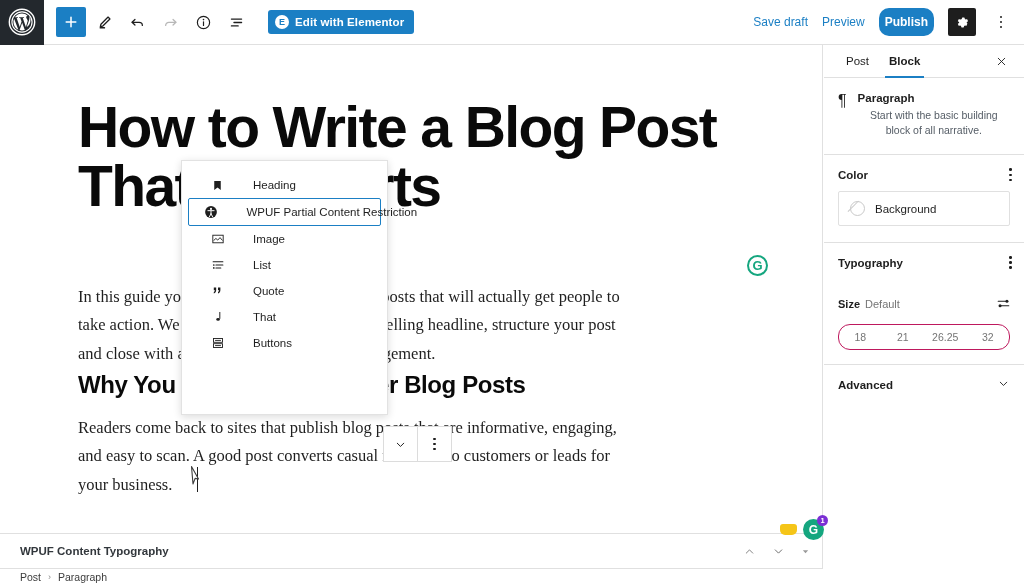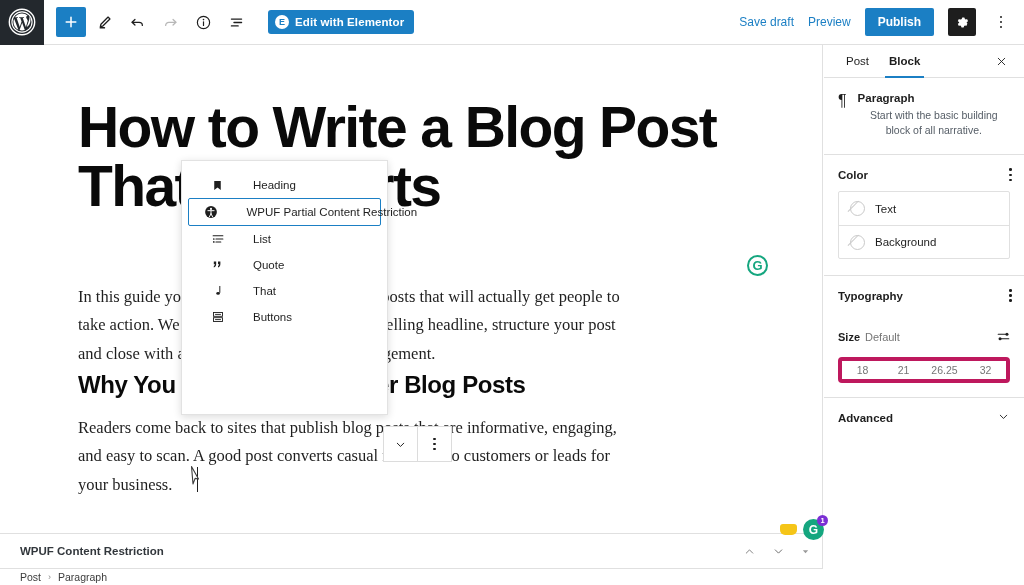--- a/index.html
+++ b/index.html
@@ -39,21 +39,21 @@
   .elementor-badge {
     width: 14px; height: 14px; border-radius: 50%; background: #fff; color: #1b7fc4;
     font-size: 9px; font-weight: 700; display: flex; align-items: center; justify-content: center;
   }
   .tb-right {
     margin-left: auto; display: flex; align-items: center; gap: 14px; padding-right: 12px;
   }
   .link-btn { font-size: 12px; color: #1b7fc4; cursor: pointer; }
   .publish-btn {
     background: #1b7fc4; color: #fff; font-size: 12px; font-weight: 600;
-    padding: 7px 13px; border-radius: 2px; cursor: pointer;
+    padding: 7px 6px; border-radius: 10px; cursor: pointer;
   }
   .gear-btn {
     width: 28px; height: 28px; border-radius: 2px; background: #1e1e1e; color: #fff;
     display: flex; align-items: center; justify-content: center; cursor: pointer;
   }
   .kebab-btn {
     width: 22px; height: 28px; display: flex; align-items: center; justify-content: center;
     cursor: pointer; color: #1e1e1e;
   }
   .kebab-dots { display: flex; flex-direction: column; gap: 2.5px; align-items: center; }
@@ -169,21 +169,21 @@
     content: ''; position: absolute; left: 50%; top: -1px; width: 1px; height: 15px;
     background: #c9c9c9; transform: rotate(45deg); transform-origin: top center;
   }
   .typo-size-row {
     display: flex; align-items: center; padding: 0 13px 0 14px; height: 22px; margin-top: 14px;
   }
   .typo-label { font-size: 11px; font-weight: 600; }
   .typo-value { font-size: 11px; color: #757575; margin-left: 5px; }
   .typo-adj { margin-left: auto; cursor: pointer; color: #1e1e1e; }
   .size-seg {
-    margin: 9px 14px 0 14px; height: 26px; border: 4px solid #be185d; border-radius: 4px;
+    margin: 9px 14px 0 14px; height: 26px; border: 1px solid #be185d; border-radius: 12px;
     display: flex; align-items: stretch;
   }
   .size-seg div {
     flex: 1; display: flex; align-items: center; justify-content: center;
     font-size: 10.5px; color: #757575; cursor: pointer;
   }
   .sb-advanced {
     display: flex; align-items: center; padding: 17px 14px; height: 40px;
     border-top: 1px solid #e0e0e0; margin-top: 14px; cursor: pointer;
   }
@@ -350,20 +350,29 @@
       <span class="ins-icon">
         <svg width="14" height="14" viewBox="0 0 20 20">
           <circle cx="10" cy="10" r="8.4" fill="#1e1e1e"></circle>
           <circle cx="10" cy="5.6" r="1.5" fill="#fff"></circle>
           <path d="M5.6 8.1h8.8M10 8.6v4M10 12.6l-2.2 4M10 12.6l2.2 4" stroke="#fff" stroke-width="1.4" stroke-linecap="round"></path>
         </svg>
       </span>
       <span>WPUF Partial Content Restriction</span>
     </div>
 
+    <div class="ins-item">
+      <span class="ins-icon">
+        <svg width="14" height="14" viewBox="0 0 20 20" fill="none">
+          <rect x="2.6" y="4.6" width="14.8" height="10.8" stroke="#1e1e1e" stroke-width="1.3"></rect>
+          <path d="M3.6 12.4l3.4-3.2 2.6 2.4 3.3-3.6 3.5 4.1" stroke="#1e1e1e" stroke-width="1.3" stroke-linejoin="round"></path>
+        </svg>
+      </span>
+      <span>Image</span>
+    </div>
 
 
     <div class="ins-item">
       <span class="ins-icon">
         <svg width="14" height="14" viewBox="0 0 20 20" fill="none">
           <path d="M3 5.4h14M7 10h10M7 14.2h7" stroke="#1e1e1e" stroke-width="1.5" stroke-linecap="round"></path>
           <circle cx="4" cy="10" r="1.2" fill="#1e1e1e"></circle>
             <circle cx="4" cy="14.2" r="1.2" fill="#1e1e1e"></circle>
         </svg>
       </span>
@@ -423,24 +432,20 @@
 
     <div class="sb-section-head">
       <span class="sb-section-title">Color</span>
       <span class="kebab-dots">
           <i></i>
           <i></i>
           <i></i>
         </span>
     </div>
     <div class="color-box">
-      <div class="color-row">
-        <span class="swatch-none"></span>
-        <span>Text</span>
-      </div>
       <div class="color-row">
         <span class="swatch-none"></span>
         <span>Background</span>
       </div>
     </div>
 
     <div class="sb-divider" style="margin-top:16px"></div>
 
     <div class="sb-section-head">
       <span class="sb-section-title">Typography</span>
@@ -484,21 +489,21 @@
 
   <div class="float-widgets">
     <div class="fw-yellow"></div>
     <div class="fw-green">
       <span>G</span>
       <span class="fw-badge">1</span>
     </div>
   </div>
 
   <div class="bottom-panel">
-    <span class="bp-title">WPUF Content Restriction</span>
+    <span class="bp-title">WPUF Content Typography</span>
     <span class="bp-actions">
       <span>
         <svg width="13" height="13" viewBox="0 0 20 20" fill="none">
             <path d="M5 12.5l5-5 5 5" stroke="#6c6c6c" stroke-width="1.3" stroke-linecap="round" stroke-linejoin="round"></path>
           </svg>
       </span>
       <span>
         <svg width="13" height="13" viewBox="0 0 20 20" fill="none">
             <path d="M5 7.5l5 5 5-5" stroke="#6c6c6c" stroke-width="1.5" stroke-linecap="round" stroke-linejoin="round"></path>
           </svg>

